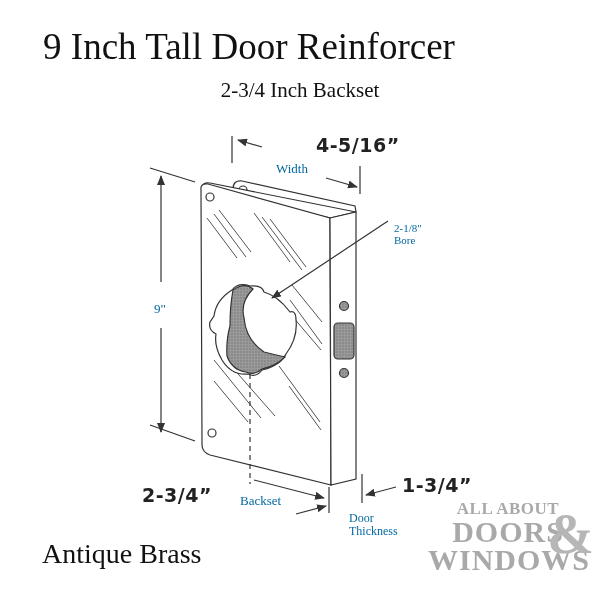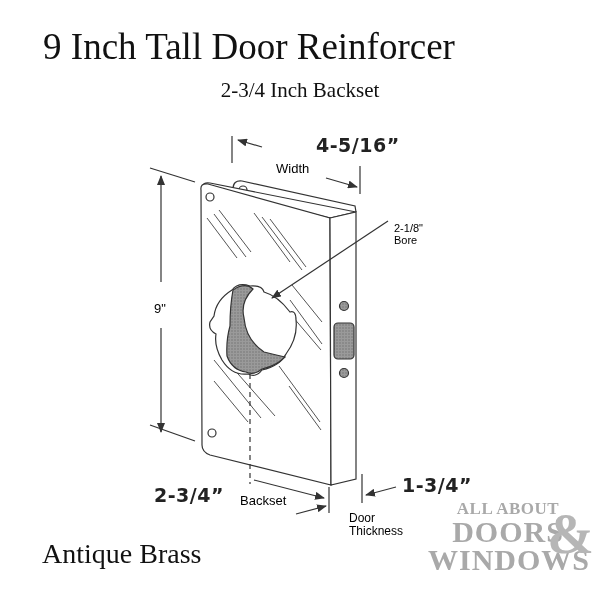--- a/index.html
+++ b/index.html
@@ -1,20 +1,20 @@
 <!DOCTYPE html>
 <html><head>
 <meta charset="utf-8">
 <style>
   html, body { margin:0; padding:0; background:#ffffff; }
   body { width:600px; height:600px; position:relative; overflow:hidden; font-family:"Liberation Serif", serif; }
   .title { position:absolute; left:0; width:498px; top:28px; text-align:center; font-family:"Liberation Serif", serif; font-size:37px; color:#111; line-height:1; }
   .subtitle { position:absolute; left:0; width:600px; top:80px; text-align:center; font-family:"Liberation Serif", serif; font-size:21px; color:#111; line-height:1; }
   .dim-bold { position:absolute; font-family:"DejaVu Sans", sans-serif; font-weight:bold; font-size:19px; color:#222; letter-spacing:0.5px; line-height:1; }
-  .dim-small { position:absolute; font-family:Liberation Sans, sans-serif; font-size:12px; color:#000000; line-height:1.1; }
+  .dim-small { position:absolute; font-family:Liberation Serif, serif; font-size:12px; color:#0369a1; line-height:1.1; }
   .finish { position:absolute; left:42px; top:540px; font-family:"Liberation Serif", serif; font-size:28px; color:#111; line-height:1; }
   .logo { position:absolute; left:428px; top:500px; width:160px; text-align:center; color:#a9a9a9; font-family:"Liberation Serif", serif; font-weight:bold; line-height:1; }
   .logo .l1 { font-size:17px; letter-spacing:0.5px; }
   .logo .l2 { font-size:30px; letter-spacing:1px; margin-top:0px; }
   .logo .l3 { font-size:30px; letter-spacing:1px; margin-top:-2px; }
   .logo .l4 { font-size:15px; margin-top:3px; }
   .logo .amp { position:absolute; right:-6px; top:6px; font-size:56px; color:#b6b6b6; }
   svg.diagram { position:absolute; left:0; top:0; }
 </style>
 </head>
@@ -93,21 +93,21 @@
   </g>
 </svg>
 
 <div class="dim-small" style="left:276px;top:162px;font-size:13px;">Width</div>
 <div class="dim-bold" style="left:316px;top:136px;">4-5/16”</div>
 <div class="dim-small" style="left:154px;top:302px;font-size:13px;">9"</div>
 <div class="dim-small" style="left:394px;top:222px;font-size:11px;">
   <div>2-1/8"</div>
   <div>Bore</div>
 </div>
-<div class="dim-bold" style="left:154px;top:486px;">2-3/4”</div>
+<div class="dim-bold" style="left:142px;top:486px;">2-3/4”</div>
 <div class="dim-small" style="left:240px;top:494px;font-size:13px;">Backset</div>
 <div class="dim-bold" style="left:402px;top:476px;">1-3/4”</div>
 <div class="dim-small" style="left:337px;top:512px;font-size:12px;margin-left:12px;">
   <div>Door</div>
   <div>Thickness</div>
 </div>
 
 <div class="finish">Antique Brass</div>
 
 <div class="logo">

